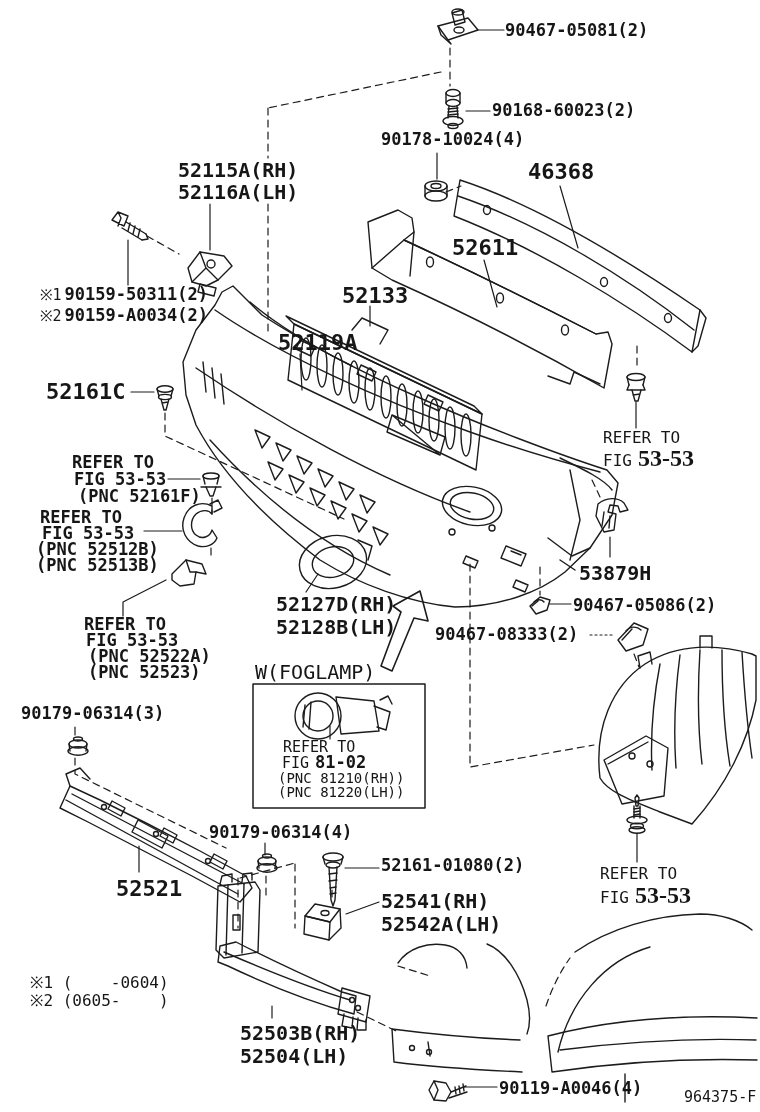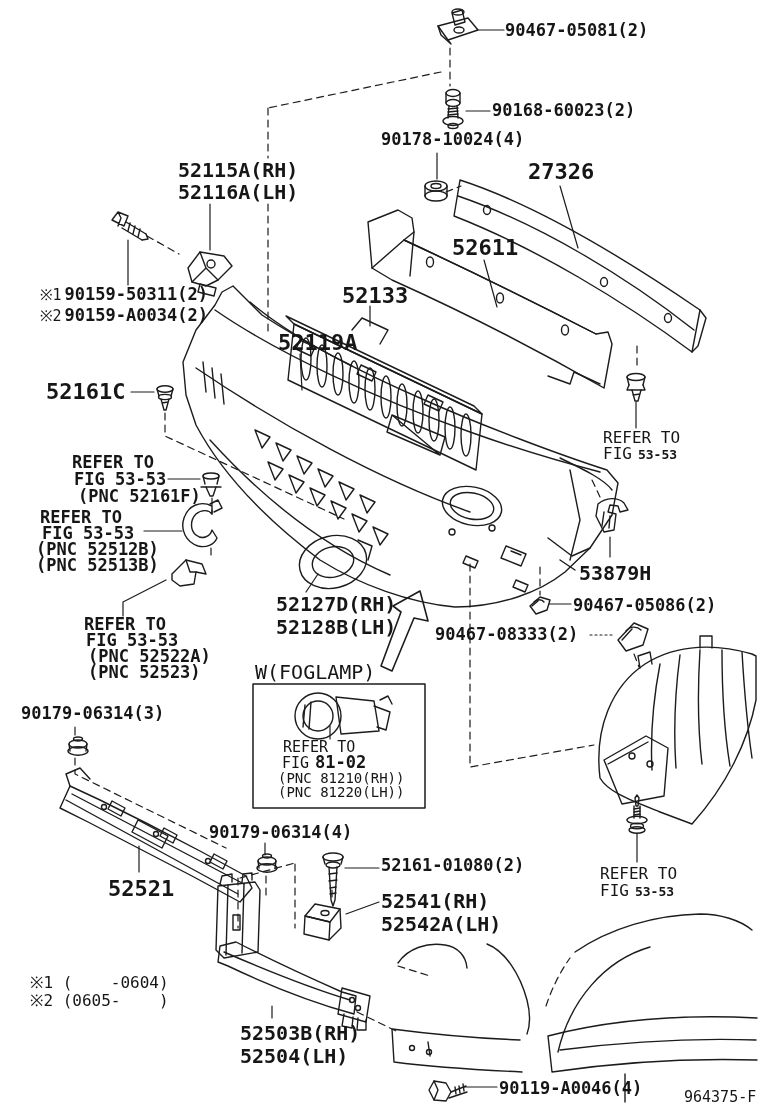--- a/index.html
+++ b/index.html
@@ -8,21 +8,21 @@
   #art{position:absolute;left:0;top:0;z-index:1;}
   .lbl{position:absolute;z-index:2;white-space:pre;color:#161616;line-height:1.05;}
   .b17{font-size:17px;font-weight:bold;}
   .b20{font-size:20px;font-weight:bold;letter-spacing:0px;}
   .b22{font-size:22px;font-weight:bold;}
   .t17{font-size:20px;font-weight:normal;}
   .t16{font-size:16px;font-weight:normal;}
   .t15{font-size:15px;font-weight:normal;}
   .t14{font-size:14px;font-weight:normal;}
   .mark{font-size:15px;font-weight:normal;margin-right:3px;}
-  .figbold{font-weight:bold;font-size:13px;}
+  .figbold{font-weight:bold;font-size:24px;font-family:Liberation Serif, serif;}
   .figthin{font-weight:normal;font-size:16px;margin-right:6px;}
 </style>
 </head>
 <body>
 
 <div id="stage">
 
 <svg id="art" width="760" height="1112" viewBox="0 0 760 1112">
   <g stroke="#1c1c1c" fill="none" stroke-width="1.4" stroke-linecap="round" stroke-linejoin="round">
 
@@ -360,21 +360,21 @@
       <path d="M434,1081 L438,1090 L434,1100"></path>
       <path d="M451,1092 L466,1086 M449,1098 L467,1092"></path>
       <path d="M455,1087 L456,1094 M459,1086 L460,1093 M463,1084 L464,1091"></path>
     </g>
   </g>
 </svg>
 
   <div class="lbl b17" style="left:505px;top:22px">90467-05081(2)</div>
   <div class="lbl b17" style="left:492px;top:102px">90168-60023(2)</div>
   <div class="lbl b17" style="left:381px;top:131px">90178-10024(4)</div>
-  <div class="lbl b22" style="left:528px;top:160px">27326</div>
+  <div class="lbl b22" style="left:528px;top:160px">46368</div>
   <div class="lbl b20" style="left:178px;top:160px">52115A(RH)</div>
   <div class="lbl b20" style="left:178px;top:182px">52116A(LH)</div>
   <div class="lbl b22" style="left:452px;top:236px">52611</div>
 
   <div class="lbl" style="left:40px;top:286px"><span class="mark">※1</span><span class="b17">90159-50311(2)</span></div>
   <div class="lbl" style="left:40px;top:307px"><span class="mark">※2</span><span class="b17">90159-A0034(2)</span></div>
 
   <div class="lbl b22" style="left:342px;top:284px">52133</div>
   <div class="lbl b22" style="left:278px;top:331px">52119A</div>
   <div class="lbl b22" style="left:46px;top:380px">52161C</div>
@@ -403,21 +403,21 @@
   <div class="lbl b17" style="left:88px;top:664px">(PNC 52523)</div>
 
   <div class="lbl t17" style="left:255px;top:662px">W(FOGLAMP)</div>
 
   <div class="lbl t15" style="left:283px;top:740px">REFER TO</div>
   <div class="lbl" style="left:282px;top:754px"><span class="t15" style="margin-right:6px">FIG</span><span class="b17">81-02</span></div>
   <div class="lbl t14" style="left:278px;top:771px">(PNC 81210(RH))</div>
   <div class="lbl t14" style="left:278px;top:785px">(PNC 81220(LH))</div>
 
   <div class="lbl b17" style="left:21px;top:705px">90179-06314(3)</div>
-  <div class="lbl b22" style="left:108px;top:877px">52521</div>
+  <div class="lbl b22" style="left:116px;top:877px">52521</div>
   <div class="lbl b17" style="left:209px;top:824px">90179-06314(4)</div>
   <div class="lbl b17" style="left:381px;top:857px">52161-01080(2)</div>
   <div class="lbl b20" style="left:381px;top:891px">52541(RH)</div>
   <div class="lbl b20" style="left:381px;top:914px">52542A(LH)</div>
 
   <div class="lbl t16" style="left:600px;top:866px">REFER TO</div>
   <div class="lbl" style="left:600px;top:883px"><span class="figthin">FIG</span><span class="figbold">53-53</span></div>
 
   <div class="lbl t16" style="left:30px;top:975px">※1 (    -0604)</div>
   <div class="lbl t16" style="left:30px;top:993px">※2 (0605-    )</div>

